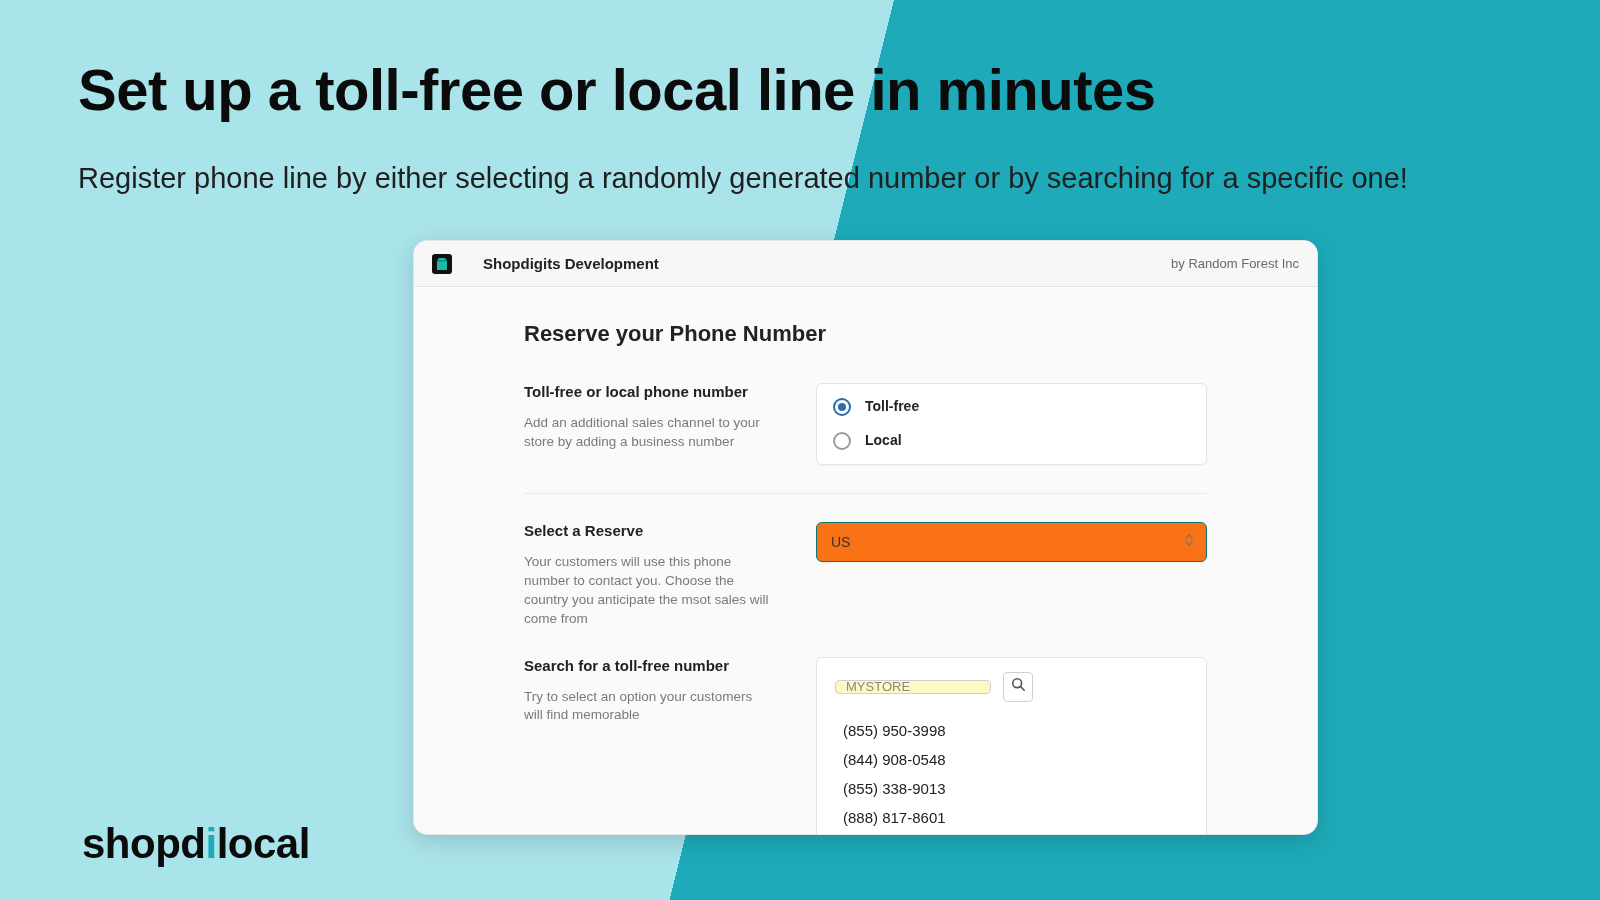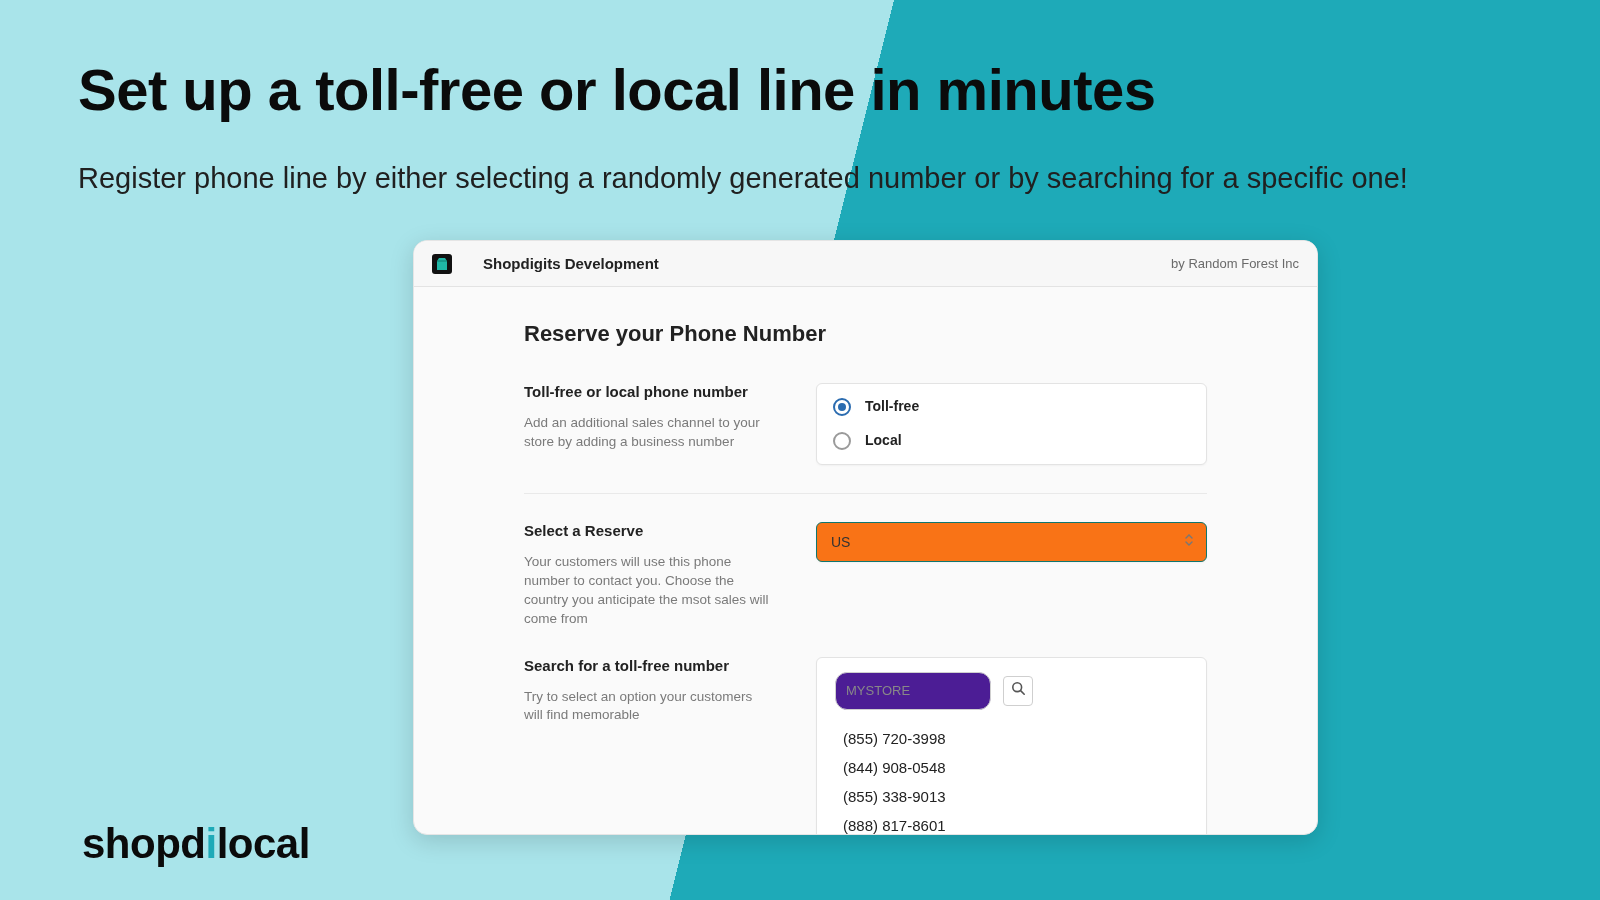--- a/index.html
+++ b/index.html
@@ -117,27 +117,27 @@
   .search-area {
     border: 1px solid #e3e3e3;
     border-radius: 6px;
     box-shadow: 0 1px 2px rgba(0,0,0,0.04);
     background: #fff;
     padding: 14px 18px 16px 18px;
   }
   .search-controls { display: flex; gap: 12px; align-items: center; margin-bottom: 14px; }
   .search-input {
     border: 1px solid #cfcfcf;
-    border-radius: 12px;
-    height: 38px;
+    border-radius: 4px;
+    height: 14px;
     padding: 0 10px;
     font-size: 13px;
     color: #888;
     width: 156px;
-    background: #4c1d95;
+    background: #fef9c3;
     display: flex; align-items: center;
   }
   .search-btn {
     width: 30px; height: 30px;
     border: 1px solid #cfcfcf;
     border-radius: 4px;
     background: #fff;
     display: flex; align-items: center; justify-content: center;
     cursor: pointer;
   }
@@ -222,21 +222,21 @@
             <div class="search-btn">
               <span>
                 <svg width="15" height="15" viewBox="0 0 15 15">
                     <circle cx="6.2" cy="6.2" r="4.4" stroke="#555" stroke-width="1.6" fill="none"></circle>
                     <line x1="9.6" y1="9.6" x2="13.2" y2="13.2" stroke="#555" stroke-width="1.6" stroke-linecap="round"></line>
                   </svg>
               </span>
             </div>
           </div>
           <div class="result-list">
-            <div class="result-item">(855) 720-3998</div>
+            <div class="result-item">(855) 950-3998</div>
             <div class="result-item">(844) 908-0548</div>
             <div class="result-item">(855) 338-9013</div>
             <div class="result-item">(888) 817-8601</div>
           </div>
         </div>
       </div>
     </div>
 
   </div>
 </div>

